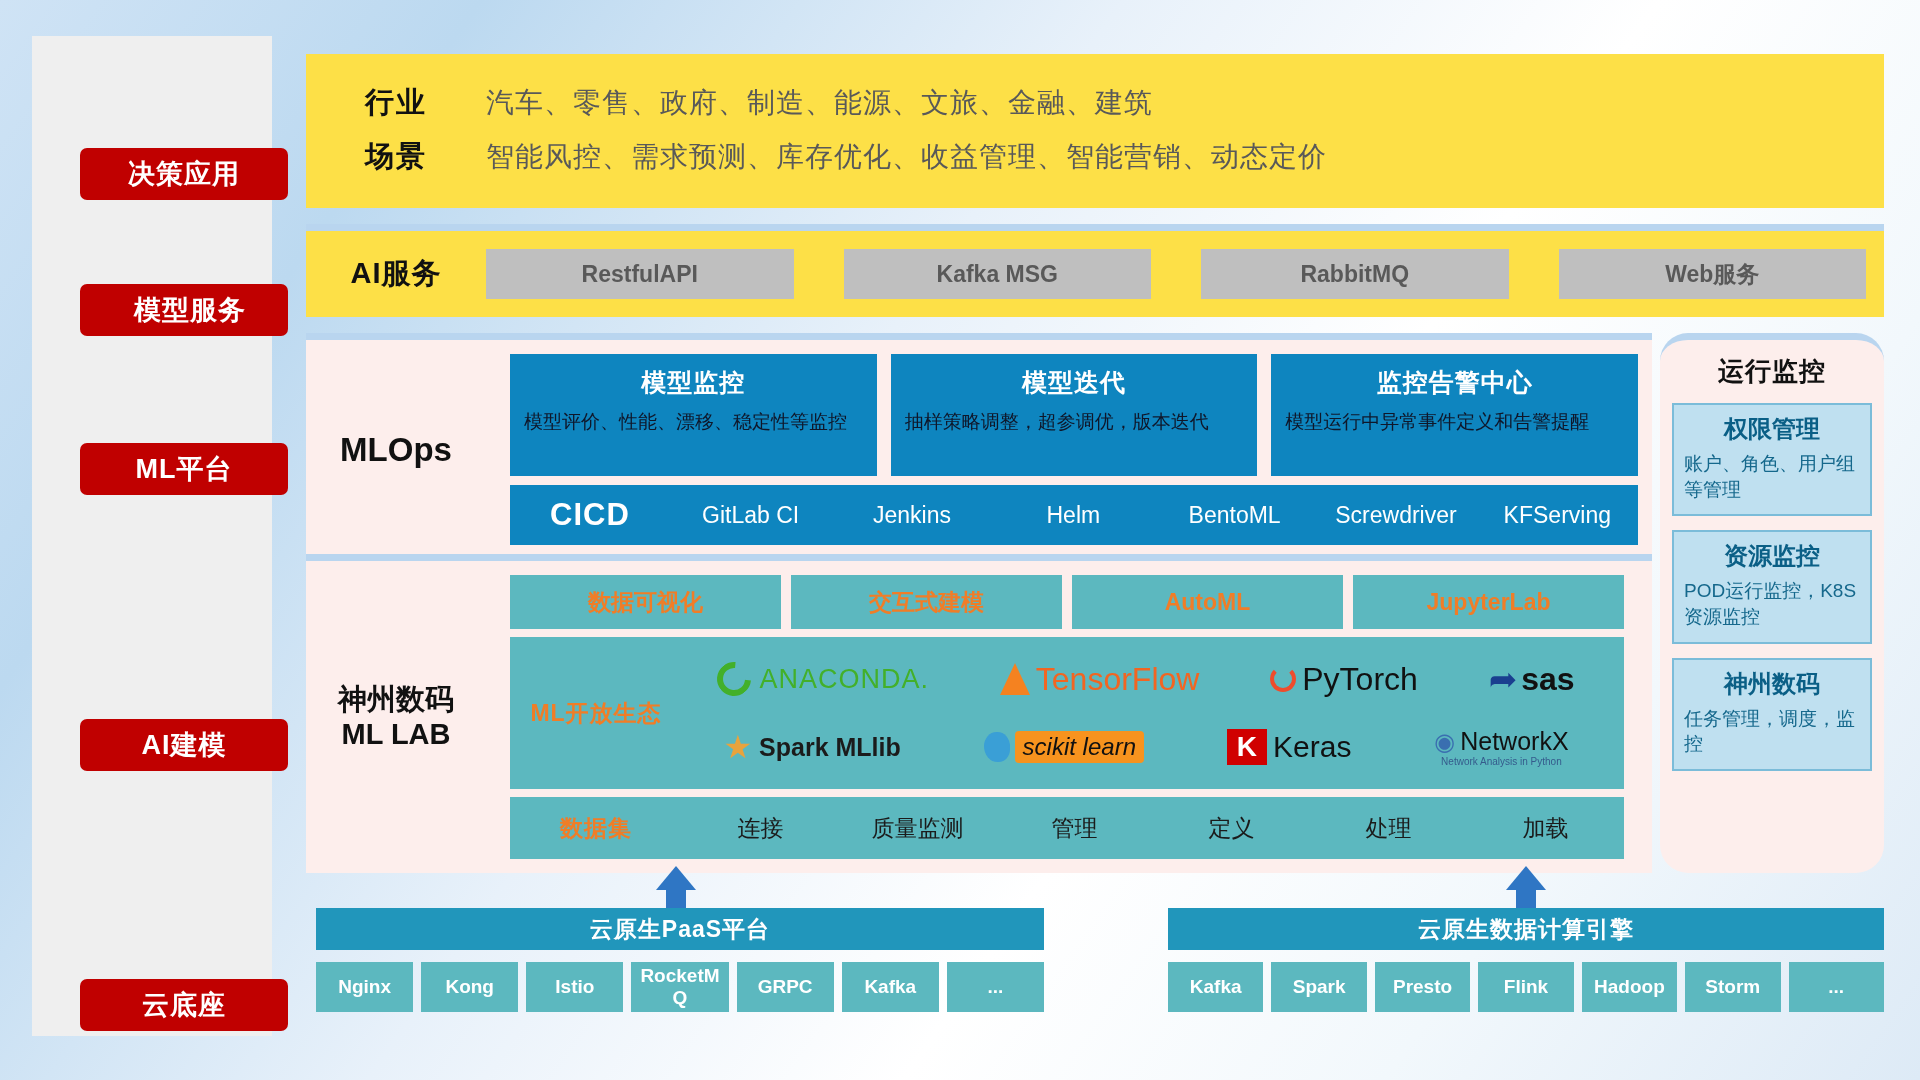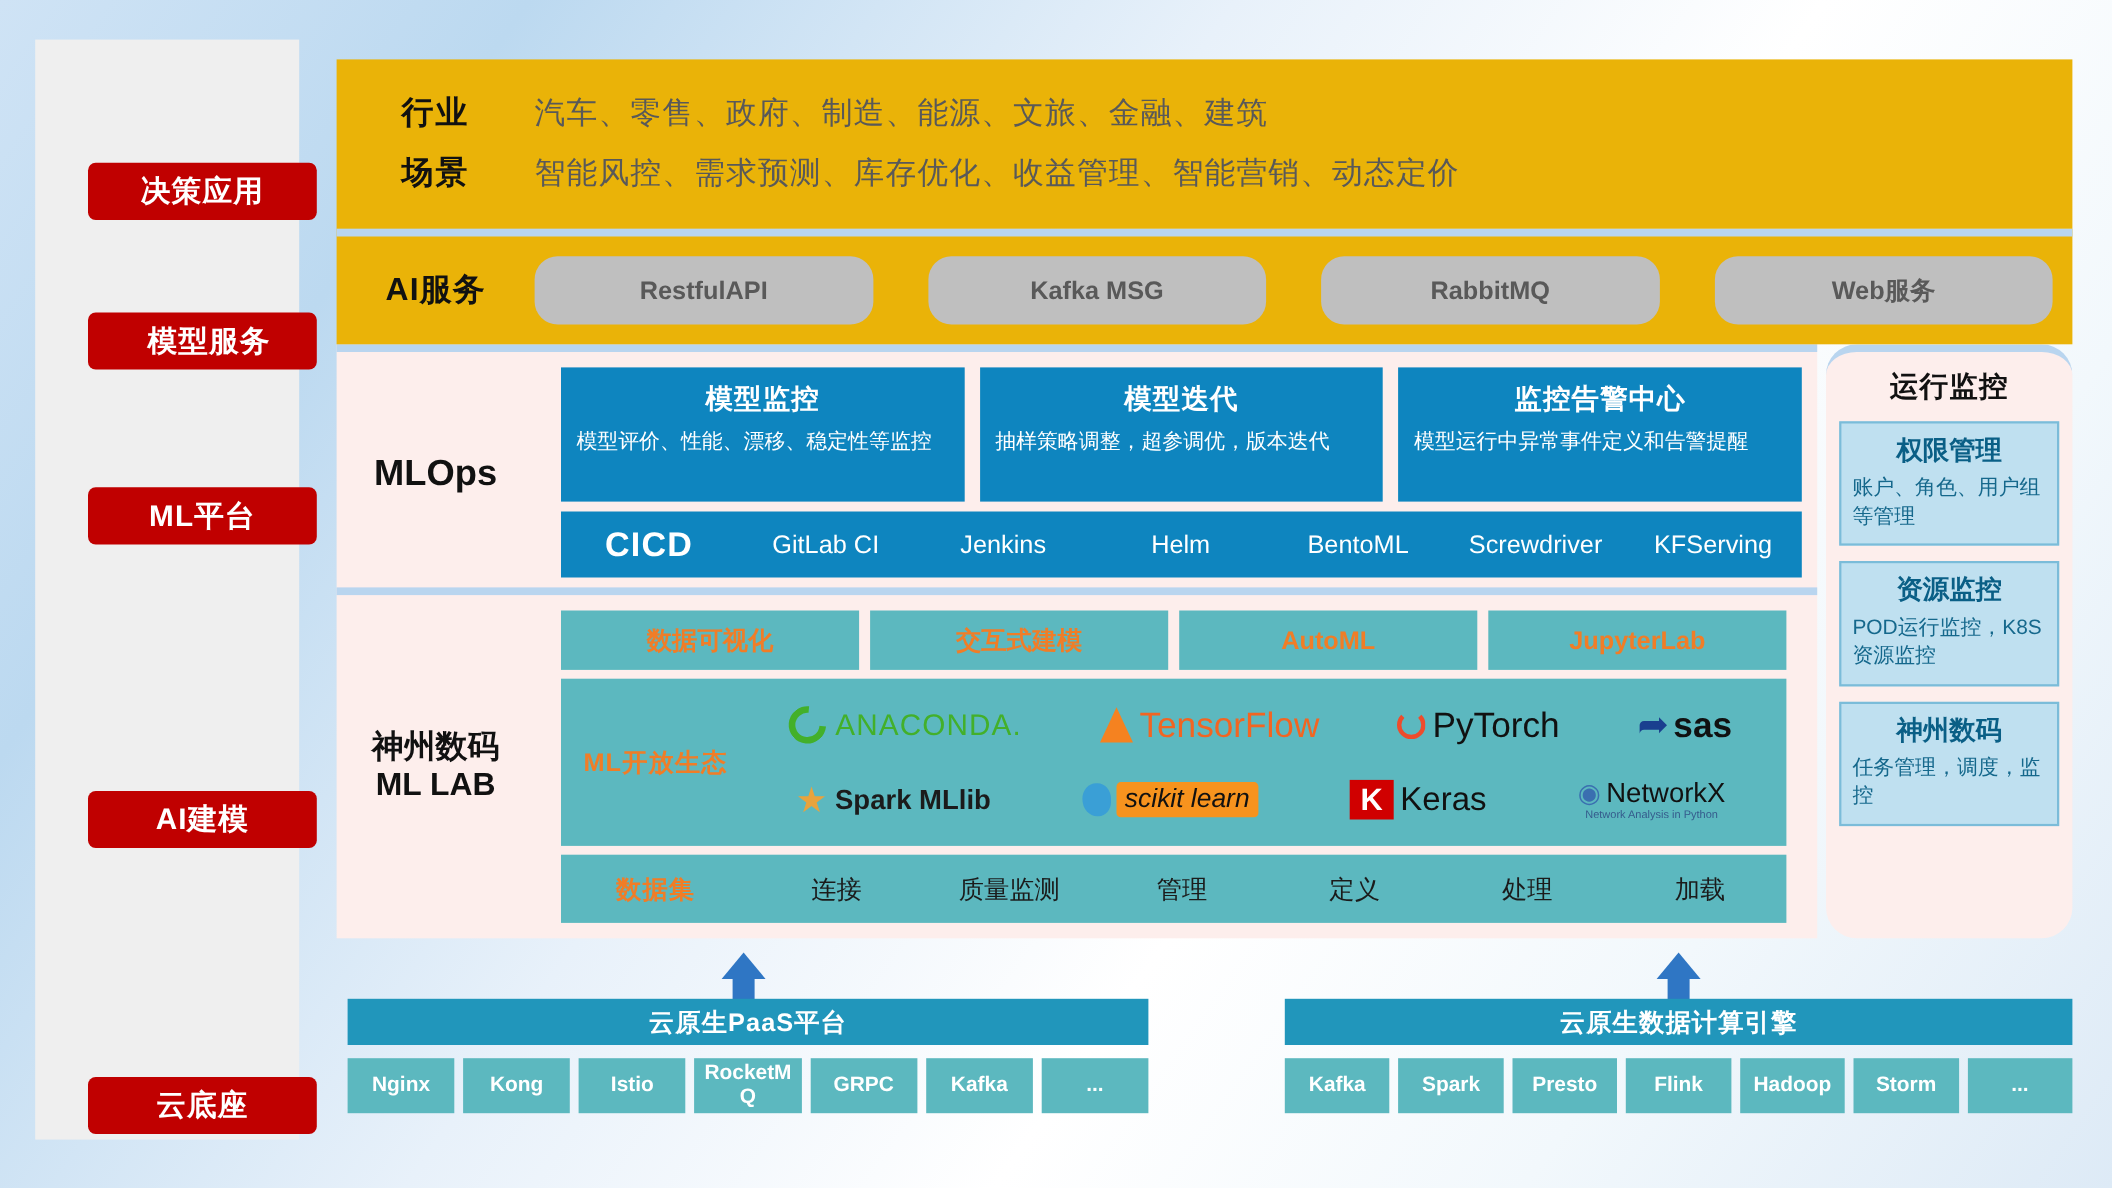--- a/index.html
+++ b/index.html
@@ -29,22 +29,22 @@
   .rail-pill.p0 { top: 112px; }
   .rail-pill.p1 { top: 248px; padding-left: 12px; }
   .rail-pill.p2 { top: 407px; }
   .rail-pill.p3 { top: 683px; }
   .rail-pill.p4 { top: 943px; }
 
   
   .main { position: absolute; left: 306px; top: 54px; width: 1578px; }
 
   .band {
-    background: #eab308;
-    margin-bottom: 0;
+    background: #fde047;
+    margin-bottom: 16px;
     position: relative;
   }
   .band.sep { border-top: 7px solid #b9d5ef; }
 
   
   .b-biz { padding: 22px 0 24px 0; }
   .biz-row { display: flex; align-items: center; min-height: 54px; }
   .biz-label {
     width: 180px; flex: 0 0 180px; text-align: center;
     font-size: 29px; font-weight: bold; color: #111; letter-spacing: 2px;
@@ -52,23 +52,23 @@
   .biz-text { font-size: 28px; color: #595959; letter-spacing: 1px; }
 
   
   .b-svc { display: flex; align-items: center; padding: 18px 0; }
   .b-svc .sec-label {
     width: 180px; flex: 0 0 180px; text-align: center;
     font-size: 29px; font-weight: bold; color: #111; letter-spacing: 1px;
   }
   .svc-items { display: flex; flex: 1; gap: 50px; padding-right: 18px; }
   .svc-chip {
-    flex: 1; height: 62px; background: #bfbfbf; color: #595959;
+    flex: 1; height: 50px; background: #bfbfbf; color: #595959;
     font-size: 23px; font-weight: bold;
-    display: flex; align-items: center; justify-content: center; border-radius: 21px;
+    display: flex; align-items: center; justify-content: center;
   }
 
   
   .b-ml { display: flex; background: transparent; margin-bottom: 8px; }
   .ml-left { width: 1346px; flex: 0 0 1346px; background: #fdeeec; border-top: 7px solid #b9d5ef; padding: 14px 0 14px 0; }
   .ml-body { display: flex; align-items: stretch; }
   .ml-label {
     width: 180px; flex: 0 0 180px;
     display: flex; align-items: center; justify-content: center;
     font-size: 33px; font-weight: bold; color: #111;
@@ -76,21 +76,21 @@
   .ml-cols { flex: 1; padding-right: 14px; padding-left: 24px; }
   .mlops-cards { display: flex; gap: 14px; }
   .mlops-card {
     flex: 1; background: #0e85bf; color: #fff; padding: 12px 14px 14px 14px;
     min-height: 122px;
   }
   .mlops-card .t {
     font-size: 25px; font-weight: bold; text-align: center; margin-bottom: 10px;
     letter-spacing: 1px;
   }
-  .mlops-card .d { font-size: 19px; line-height: 1.35; color: #ffffff; }
+  .mlops-card .d { font-size: 19px; line-height: 1.35; color: #0f172a; }
 
   .cicd-bar {
     margin-top: 9px; background: #0e85bf; height: 60px;
     display: flex; align-items: center; overflow: hidden;
   }
   .cicd-head {
     width: 160px; flex: 0 0 160px; text-align: center; color: #fff;
     font-size: 31px; font-weight: bold; letter-spacing: 1px;
   }
   .cicd-items { flex: 1; display: flex; }

